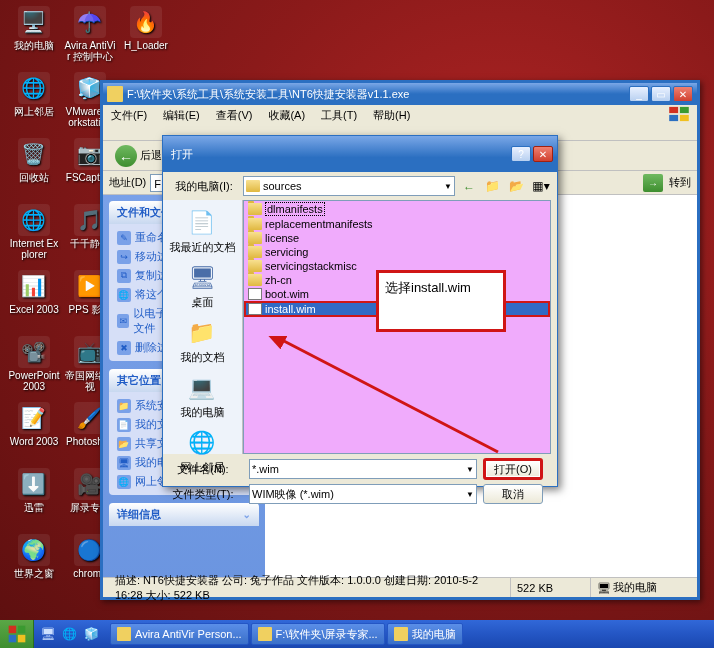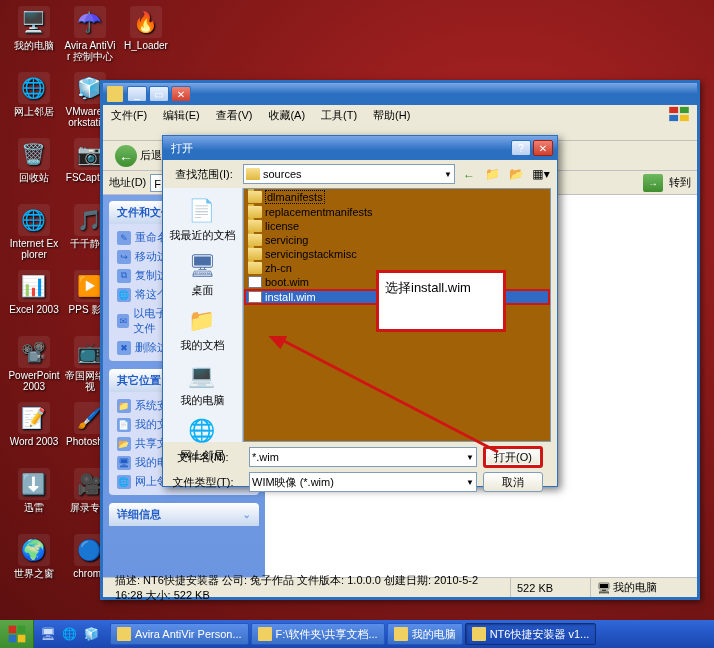--- a/index.html
+++ b/index.html
@@ -43,35 +43,35 @@
 .panelbody .it .tic { width:14px; height:14px; background:#7aa1e8; border-radius:2px; display:flex; align-items:center; justify-content:center; font-size:9px; }
 .mainarea { flex:1; background:#fff; }
 
 .statusbar { position:absolute; bottom:0; left:0; right:0; height:20px; background:#ece9d8; border-top:1px solid #c0c0c0; display:flex; align-items:flex-start; padding:0 6px; font-size:10px; }
 .stcell { padding:0 6px; border-right:1px solid #c0c0c0; height:100%; display:flex; align-items:center; }
 .stcell.wide { flex:1; }
 .stcell .sic { width:12px; height:12px; margin-right:4px; display:inline-block; }
 
 
 .dialog { position:absolute; left:162px; top:135px; width:396px; height:352px; background:#ece9d8; border:1px solid #2b6fc1; box-shadow:3px 3px 8px rgba(0,0,0,.5); z-index:5; }
-.dlgtitle { height:24px; background:linear-gradient(#7aa7e7,#2b6fc1 60%); display:flex; align-items:center; padding:0 4px; color:#fff; }
+.dlgtitle { height:36px; background:linear-gradient(#7aa7e7,#2b6fc1 60%); display:flex; align-items:center; padding:0 4px; color:#fff; }
 .dlgtitle .t { flex:1; font-size:11px; padding-left:4px; }
 .dlgbtn { width:20px; height:16px; border-radius:2px; display:flex; align-items:center; justify-content:center; cursor:pointer; margin-left:2px; font-size:10px; }
 .dlghelp { background:linear-gradient(#e8f0ff,#b8d0f0); border:1px solid #2b6fc1; }
 .dlgclose { background:linear-gradient(#f08070,#d04030); border:1px solid #a02010; color:#fff; }
 .lookin { height:28px; display:flex; align-items:center; padding:4px 6px; gap:4px; }
 .lookin label { width:70px; text-align:center; }
 .lookin select, .combo { border:1px solid #7f9db9; background:#fff; height:20px; flex:1; padding:0 2px; }
 .dlgtool { width:20px; height:20px; display:flex; align-items:center; justify-content:center; cursor:pointer; border:1px solid transparent; border-radius:2px; font-size:12px; }
 
 .dlgbody { display:flex; height:254px; }
 .places { width:80px; background:#eef3fa; border-right:1px solid #c0c0c0; display:flex; flex-direction:column; align-items:center; padding-top:4px; }
 .place { width:68px; text-align:center; padding:4px 0; cursor:pointer; font-size:10px; }
 .place .pic { width:34px; height:30px; margin:0 auto 2px; display:flex; align-items:center; justify-content:center; font-size:22px; color:#4a6ea8; }
-.filelist { flex:1; background:#a16207; border:1px solid #7f9db9; margin:0 6px 0 0; overflow:auto; }
+.filelist { flex:1; background:#f0abfc; border:1px solid #7f9db9; margin:0 6px 0 0; overflow:auto; }
 .fitem { display:flex; align-items:center; gap:3px; padding:1px 4px; cursor:pointer; font-size:11px; }
 .fitem .fic { width:14px; height:12px; background:linear-gradient(#f8e090,#e0b840); border-radius:0 1px 1px 1px; position:relative; flex-shrink:0; }
 .fitem .fic::before { content:""; position:absolute; top:-2px; left:0; width:6px; height:2px; background:#e0b840; border-radius:1px 1px 0 0; }
 .fitem .fic.file { background:#fff; border:1px solid #7a7a7a; border-radius:0; }
 .fitem .fic.file::before { display:none; }
 .fitem.dotted .txt { border:1px dotted #000; padding:0 1px; }
 .fitem.sel { background:#316ac5; color:#fff; border:2px solid #d01515; padding:0 2px; }
 .fitem.sel .fic.file { background:#fff; }
 
 .dlgfooter { padding:4px 14px 4px 0; }
@@ -175,20 +175,21 @@
     </div>
     <div class="di" style="left: 64px; top: 534px;">
       <div class="ic">🔵</div>
       <div class="lbl">chrome</div>
     </div>
   </div>
 
 <div class="explorer">
   <div class="titlebar">
     <div class="winicon"></div>
+    <div class="title">F:\软件夹\系统工具\系统安装工具\NT6快捷安装器v1.1.exe</div>
     <div class="winbtns">
       <div class="winbtn">_</div>
       <div class="winbtn">▭</div>
       <div class="winbtn close">✕</div>
     </div>
   </div>
   <div class="menubar" id="menubar">
     <span>文件(F)</span>
       <span>编辑(E)</span>
       <span>查看(V)</span>
@@ -299,21 +300,21 @@
   </div>
 </div>
 
 <div class="dialog">
   <div class="dlgtitle">
     <div class="t">打开</div>
     <div class="dlgbtn dlghelp">?</div>
     <div class="dlgbtn dlgclose">✕</div>
   </div>
   <div class="lookin">
-    <label>查找范围(I):</label>
+    <label>我的电脑(I):</label>
     <div class="combo" style="display:flex;align-items:center;gap:3px;">
         <span style="width:14px;height:12px;background:linear-gradient(#f8e090,#e0b840);display:inline-block;border-radius:1px;"></span>
         <span>sources</span>
         <span style="margin-left:auto;font-size:8px;">▼</span>
       </div>
     <div class="dlgtool" style="color:#3e8e2f">←</div>
     <div class="dlgtool">📁</div>
     <div class="dlgtool">📂</div>
     <div class="dlgtool">▦▾</div>
   </div>
@@ -419,25 +420,21 @@
     <div class="qi">🌐</div>
     <div class="qi">🧊</div>
   </div>
   <div class="tasks" id="tasks">
       <div class="task">
         <span class="tic"></span>
         <span>Avira AntiVir Person...</span>
       </div>
       <div class="task">
         <span class="tic"></span>
-        <span>F:\软件夹\共享文档...</span>
+        <span>F:\软件夹\屏录专家...</span>
       </div>
       <div class="task">
         <span class="tic"></span>
         <span>我的电脑</span>
       </div>
-      <div class="task active">
-        <span class="tic"></span>
-        <span>NT6快捷安装器  v1...</span>
-      </div>
     </div>
   <div class="tray"></div>
 </div>
 
 </body></html>

